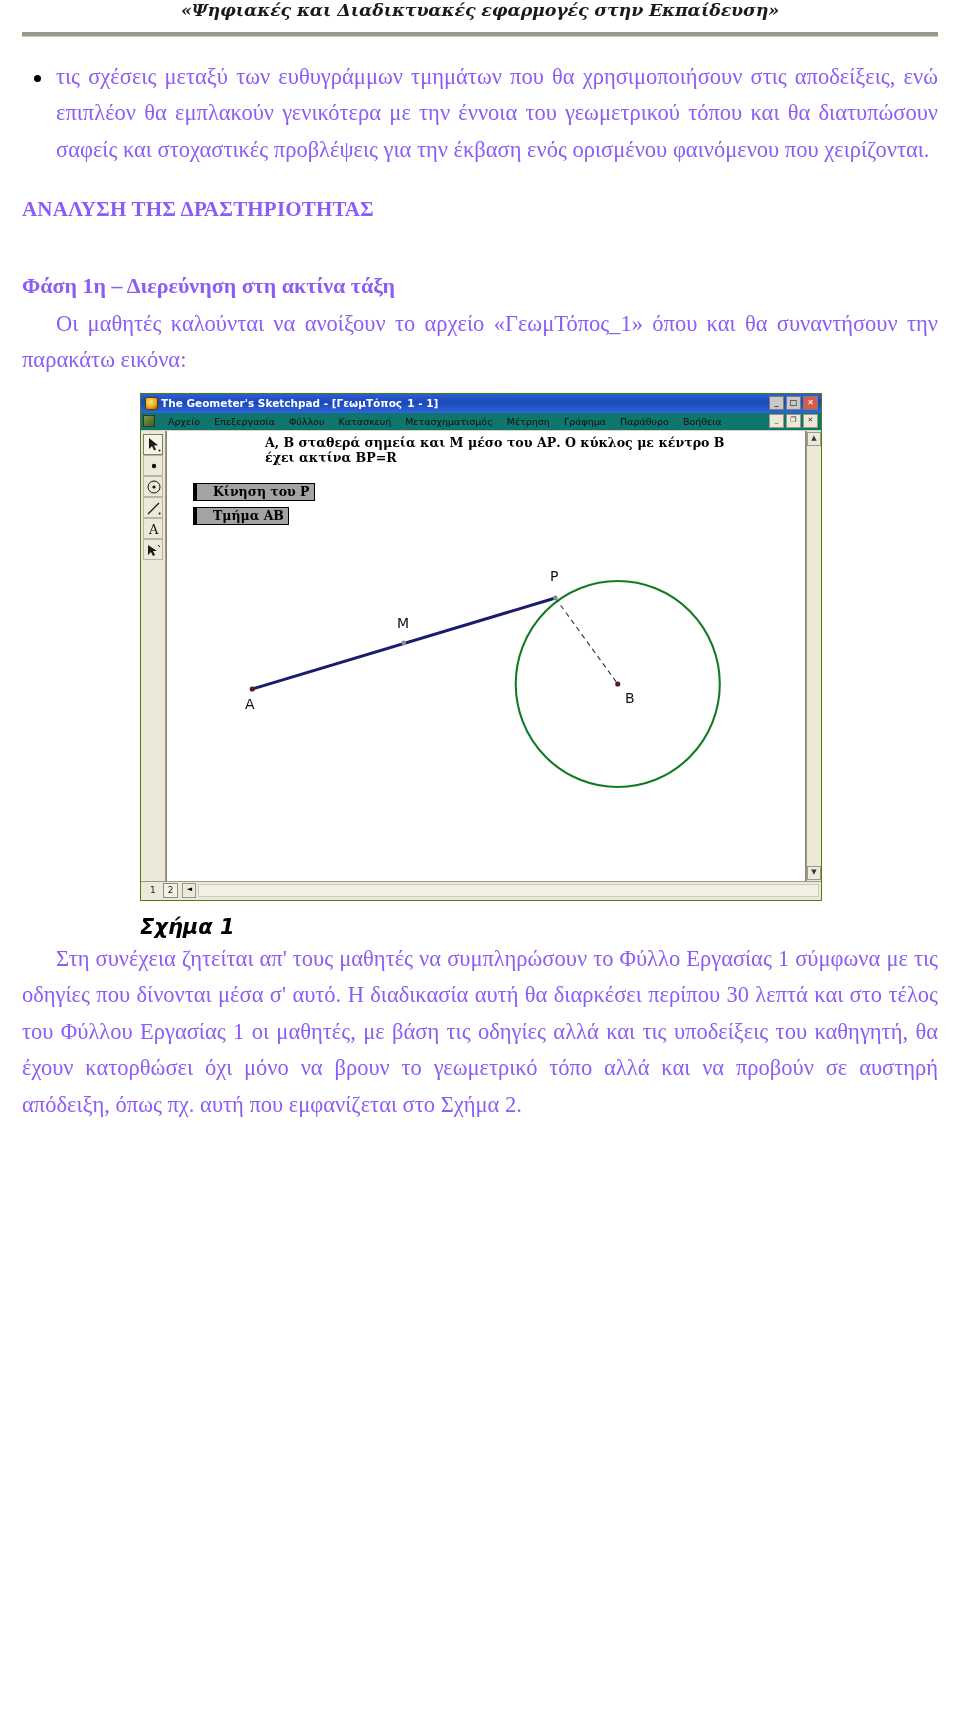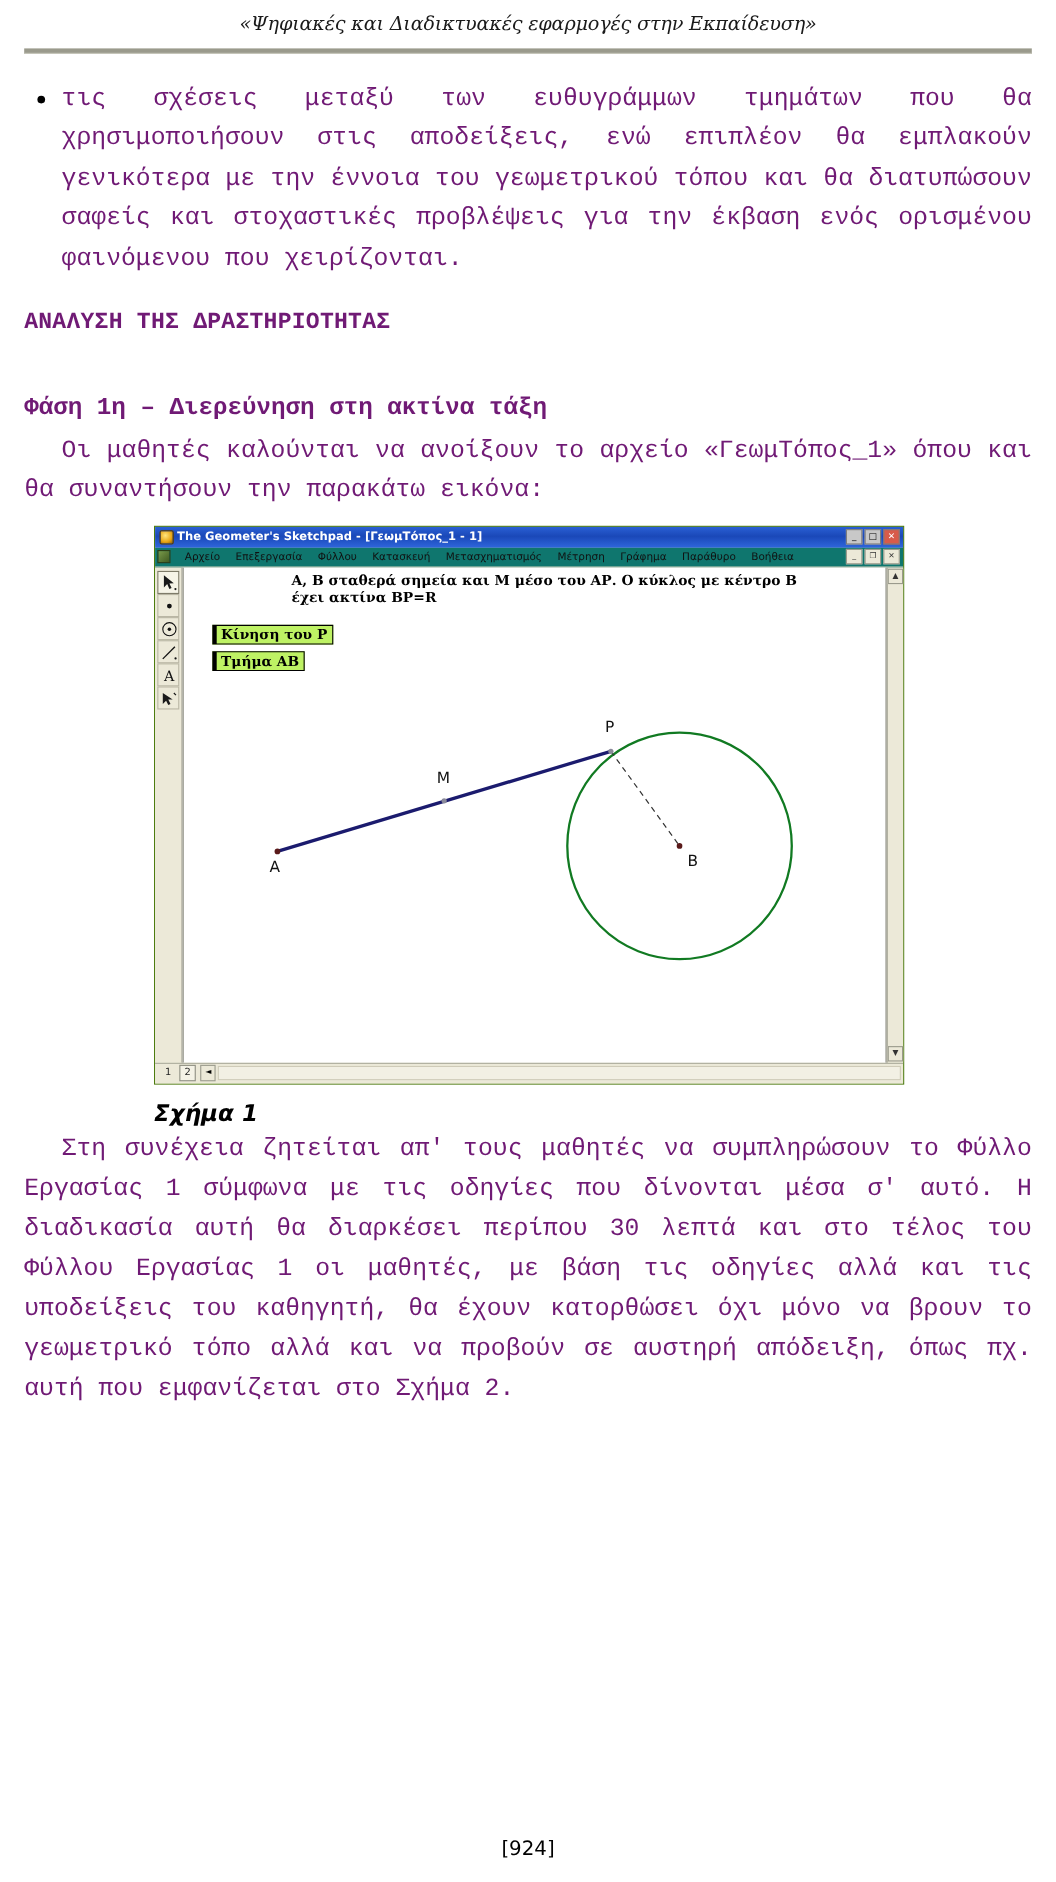--- a/index.html
+++ b/index.html
@@ -21,40 +21,39 @@
     height: 1711px;
     box-sizing: border-box;
     padding: 0 22px;
   }
 
   
   .doc-header {
     text-align: center;
     font-family: "DejaVu Serif", serif;
     font-style: italic;
-    font-weight: normal;
+    font-weight: bold;
     font-size: 17.5px;
     letter-spacing: -0.2px;
-    padding-top: 12px;
     color: #1a1a1a;
   }
   .header-rule {
     margin: 12px 0 0 0;
     height: 4px;
     background: #9a9a8c;
     border-bottom: 1px solid #c9c9bd;
   }
 
   
   .body-text {
-    font-family: Liberation Mono, monospace;
+    font-family: Liberation Serif, serif;
     font-size: 22.5px;
     line-height: 1.62;
     text-align: justify;
-    color: #701a75;
+    color: #8b5cf6;
   }
   ul.bullets {
     margin: 22px 0 0 0;
     padding-left: 34px;
     list-style: none;
   }
   ul.bullets li {
     position: relative;
     text-align: justify;
     text-justify: inter-word;
@@ -217,27 +216,27 @@
     top: 4px;
     width: 470px;
     font-family: "DejaVu Serif", serif;
     font-size: 12.6px;
     font-weight: bold;
     line-height: 1.22;
     color: #000;
   }
   .spbtn {
     position: absolute;
-    background: #bef264;
+    background: #a3a3a3;
     border: 1px solid #000;
     border-left: 4px solid #000;
     font-family: "DejaVu Serif", serif;
     font-size: 12.5px;
     font-weight: bold;
-    padding: 0px 4px 1px 4px;
+    padding: 0px 4px 1px 16px;
     color: #000;
     white-space: nowrap;
     line-height: 1.25;
   }
   .ptlabel {
     position: absolute;
     font-family: "DejaVu Sans", sans-serif;
     font-size: 14px;
     color: #111;
   }
@@ -447,14 +446,13 @@
         <span class="hscroll-track"></span>
       </div>
 
     </div>
   </div>
 
   <div class="figcap">Σχήμα 1</div>
 
   <div class="body-text para tail">Στη συνέχεια ζητείται απ' τους μαθητές να συμπληρώσουν το Φύλλο Εργασίας 1 σύμφωνα με τις οδηγίες που δίνονται μέσα σ' αυτό. Η διαδικασία αυτή θα διαρκέσει περίπου 30 λεπτά και στο τέλος του Φύλλου Εργασίας 1 οι μαθητές, με βάση τις οδηγίες αλλά και τις υποδείξεις του καθηγητή, θα έχουν κατορθώσει όχι μόνο να βρουν το γεωμετρικό τόπο αλλά και να προβούν σε αυστηρή απόδειξη, όπως πχ. αυτή που εμφανίζεται στο Σχήμα 2.</div>
 
-  <div class="pagenum">[924]</div>
 </div>
 
 </body></html>

